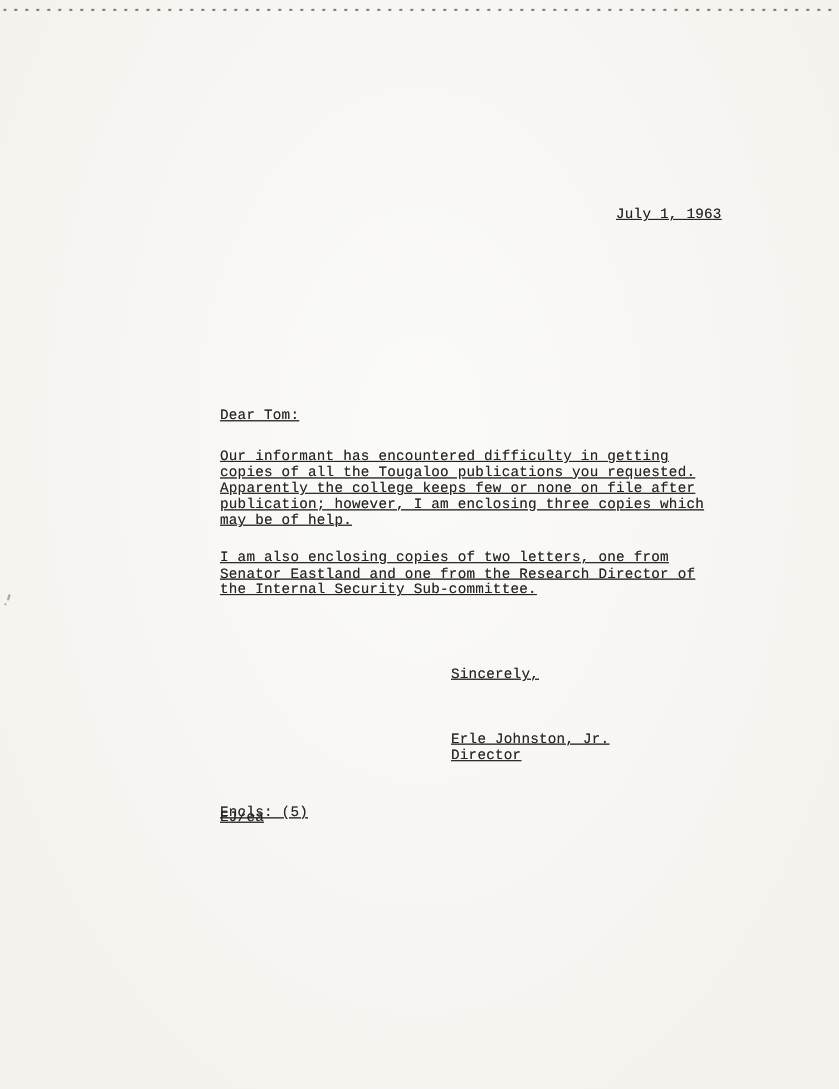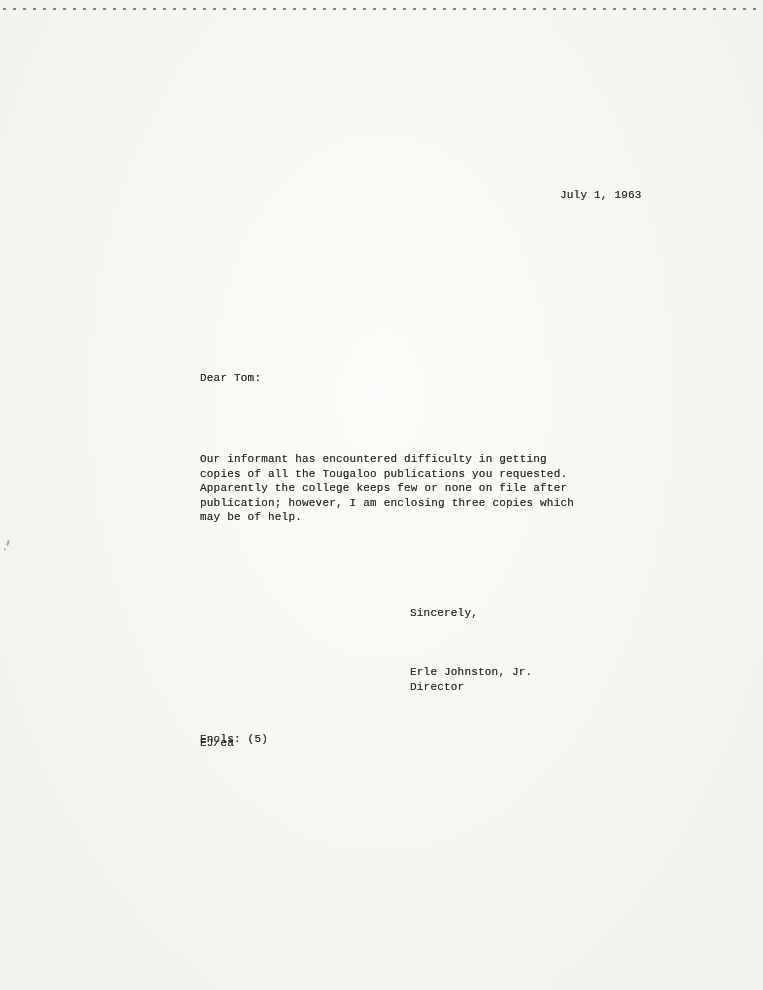--- a/index.html
+++ b/index.html
@@ -54,31 +54,32 @@
     position: absolute;
     left: -1px;
     top: 9px;
     width: 2px;
     height: 2px;
     background: #8a8880;
     border-radius: 50%;
   }
   .txt {
     position: absolute;
-    font-size: 11px;
+    font-size: 13px;
     line-height: 14.6px;
     letter-spacing: 0.2px;
     white-space: pre-line;
     color: #262523;
     text-shadow: 0 0 0.4px rgba(40, 38, 35, 0.55);
+    text-decoration: underline;
   }
   .date-line      { top: 188px; left: 560px; }
   .address-block  { top: 301px; left: 200px; }
   .salutation     { top: 371px; left: 200px; }
-  .para-1         { top: 408px; left: 200px; margin-top: 44px; }
+  .para-1         { top: 408px; left: 200px; }
   .para-2         { top: 500px; left: 200px; }
   .para-3         { top: 557px; left: 200px; }
   .closing        { top: 606px; left: 410px; }
   .sig-name       { top: 665px; left: 410px; }
   .sig-title      { top: 680px; left: 410px; text-align: right; }
   .enclosures     { top: 732px; left: 200px; }
   .initials       { top: 736px; left: 200px; text-align: right; }
 </style>
 </head>
 <body>
@@ -93,20 +94,23 @@
 
 
   <div class="txt salutation">Dear Tom:</div>
 
   <div class="txt para-1">Our informant has encountered difficulty in getting
 copies of all the Tougaloo publications you requested.
 Apparently the college keeps few or none on file after
 publication; however, I am enclosing three copies which
 may be of help.</div>
 
+  <div class="txt para-2">I am also enclosing copies of two letters, one from
+Senator Eastland and one from the Research Director of
+the Internal Security Sub-committee.</div>
 
 
   <div class="txt closing">Sincerely,</div>
 
   <div class="txt sig-name">Erle Johnston, Jr.</div>
 
   <div class="txt sig-title">Director</div>
 
   <div class="txt enclosures">Encls: (5)</div>
 

